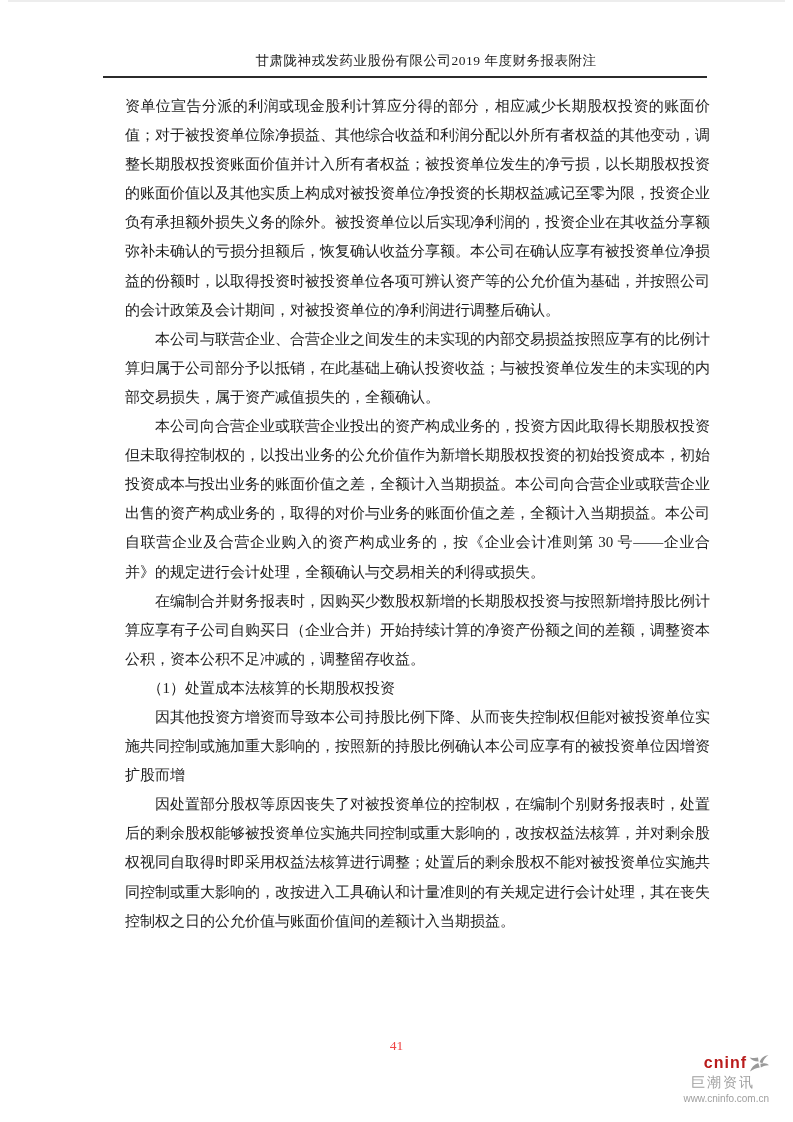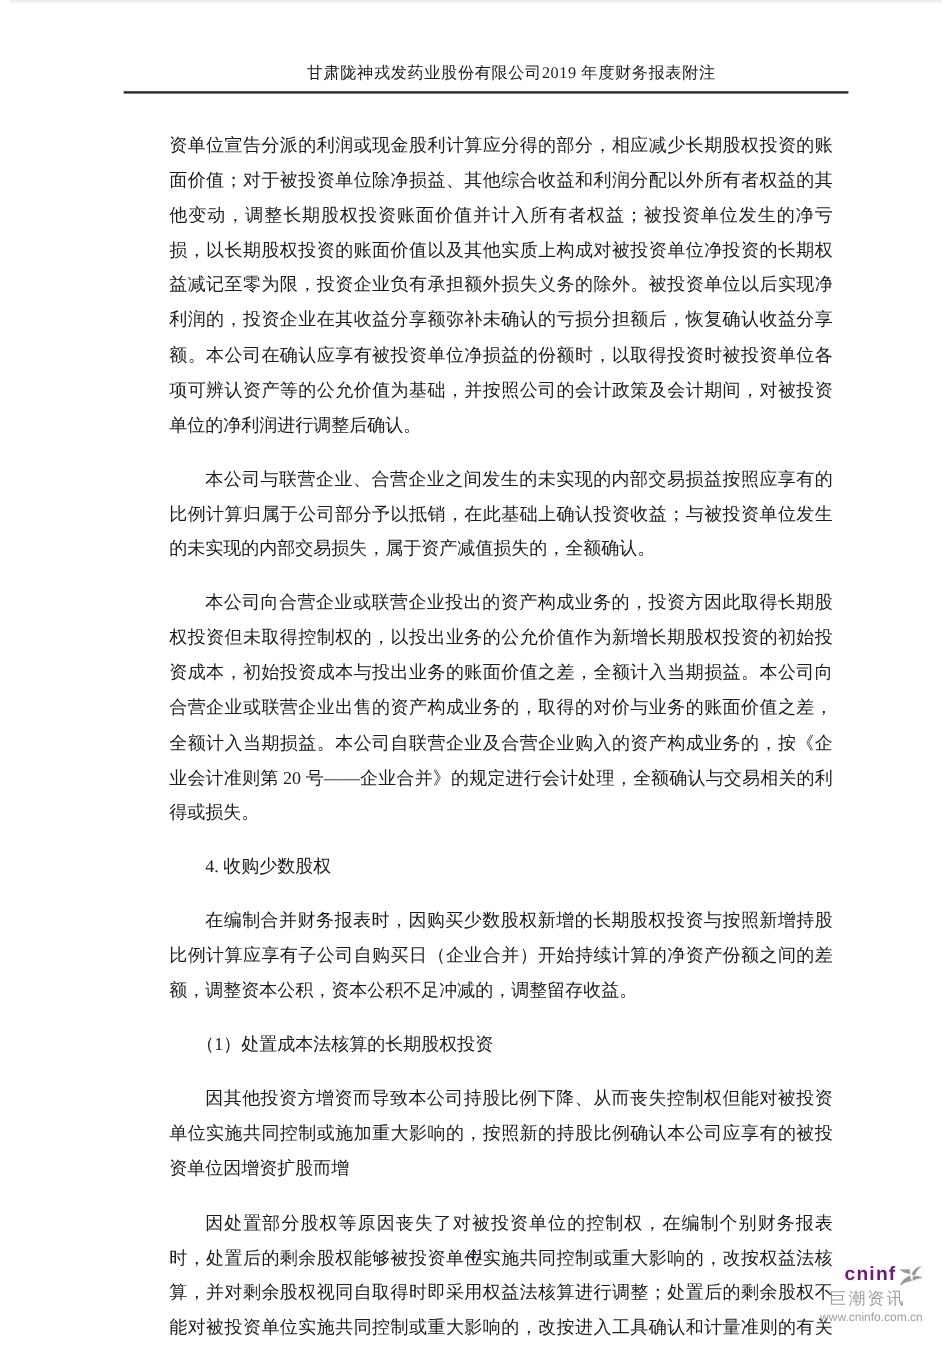--- a/index.html
+++ b/index.html
@@ -21,60 +21,59 @@
     font-size:13.5px; letter-spacing:0.5px;
     padding-bottom:6px;
     border-bottom:2px solid #2b2b2b;
   }
   .doc-header .left { padding-left:42px; }
   .doc-body {
     position:absolute; top:92px; left:125px; width:585px;
     font-size:15px; line-height:29.1px;
     text-align:justify;
   }
-  .doc-body p { margin:16px; text-indent:2em; }
+  .doc-body p { margin:0; text-indent:2em; }
   .doc-body p.no-indent { text-indent:0; }
   .doc-body p.paren-indent { text-indent:1.5em; }
   .page-number {
     position:absolute; top:1038px; left:0; width:793px;
-    text-align:center; font-size:13.5px; color:#0f172a;
+    text-align:center; font-size:13.5px; color:#ef4444;
   }
   .cninfo-logo {
     position:absolute; right:24px; bottom:18px;
     text-align:right; color:#9e9e9e;
     font-family:"Liberation Sans","DejaVu Sans",sans-serif;
     line-height:1.15;
   }
   .cninfo-logo .brand-row {
     display:flex; align-items:center; justify-content:flex-end; gap:2px;
   }
   .cninfo-logo .brand {
-    font-size:16px; font-weight:bold; letter-spacing:1px; color:#701a75;
+    font-size:16px; font-weight:bold; letter-spacing:1px; color:#b91c1c;
   }
   .cninfo-logo .swirl { width:20px; height:20px; display:block; }
   .cninfo-logo .cn-name { font-size:14px; letter-spacing:2px; margin-top:1px; margin-right:14px; }
   .cninfo-logo .url { font-size:10px; margin-top:2px; }
 </style>
 </head>
 <body>
 
 <div class="page">
 
   <div class="scan-edge"></div>
 
   <div class="doc-header">
     <span class="left">甘肃陇神戎发药业股份有限公司</span>
     <span class="right">2019 年度财务报表附注</span>
   </div>
 
   <div class="doc-body">
     <p class="no-indent">资单位宣告分派的利润或现金股利计算应分得的部分，相应减少长期股权投资的账面价值；对于被投资单位除净损益、其他综合收益和利润分配以外所有者权益的其他变动，调整长期股权投资账面价值并计入所有者权益；被投资单位发生的净亏损，以长期股权投资的账面价值以及其他实质上构成对被投资单位净投资的长期权益减记至零为限，投资企业负有承担额外损失义务的除外。被投资单位以后实现净利润的，投资企业在其收益分享额弥补未确认的亏损分担额后，恢复确认收益分享额。本公司在确认应享有被投资单位净损益的份额时，以取得投资时被投资单位各项可辨认资产等的公允价值为基础，并按照公司的会计政策及会计期间，对被投资单位的净利润进行调整后确认。</p>
     <p>本公司与联营企业、合营企业之间发生的未实现的内部交易损益按照应享有的比例计算归属于公司部分予以抵销，在此基础上确认投资收益；与被投资单位发生的未实现的内部交易损失，属于资产减值损失的，全额确认。</p>
-    <p>本公司向合营企业或联营企业投出的资产构成业务的，投资方因此取得长期股权投资但未取得控制权的，以投出业务的公允价值作为新增长期股权投资的初始投资成本，初始投资成本与投出业务的账面价值之差，全额计入当期损益。本公司向合营企业或联营企业出售的资产构成业务的，取得的对价与业务的账面价值之差，全额计入当期损益。本公司自联营企业及合营企业购入的资产构成业务的，按《企业会计准则第 20 号——企业合并》的规定进行会计处理，全额确认与交易相关的利得或损失。</p>
-    <p>4. 收购少数股权</p>
+    <p>本公司向合营企业或联营企业投出的资产构成业务的，投资方因此取得长期股权投资但未取得控制权的，以投出业务的公允价值作为新增长期股权投资的初始投资成本，初始投资成本与投出业务的账面价值之差，全额计入当期损益。本公司向合营企业或联营企业出售的资产构成业务的，取得的对价与业务的账面价值之差，全额计入当期损益。本公司自联营企业及合营企业购入的资产构成业务的，按《企业会计准则第 30 号——企业合并》的规定进行会计处理，全额确认与交易相关的利得或损失。</p>
     <p>在编制合并财务报表时，因购买少数股权新增的长期股权投资与按照新增持股比例计算应享有子公司自购买日（企业合并）开始持续计算的净资产份额之间的差额，调整资本公积，资本公积不足冲减的，调整留存收益。</p>
     <p class="paren-indent">（1）处置成本法核算的长期股权投资</p>
     <p>因其他投资方增资而导致本公司持股比例下降、从而丧失控制权但能对被投资单位实施共同控制或施加重大影响的，按照新的持股比例确认本公司应享有的被投资单位因增资扩股而增</p>
     <p>因处置部分股权等原因丧失了对被投资单位的控制权，在编制个别财务报表时，处置后的剩余股权能够被投资单位实施共同控制或重大影响的，改按权益法核算，并对剩余股权视同自取得时即采用权益法核算进行调整；处置后的剩余股权不能对被投资单位实施共同控制或重大影响的，改按进入工具确认和计量准则的有关规定进行会计处理，其在丧失控制权之日的公允价值与账面价值间的差额计入当期损益。</p>
   </div>
 
   <div class="page-number">41</div>
 
   <div class="cninfo-logo">
     <div class="brand-row">

